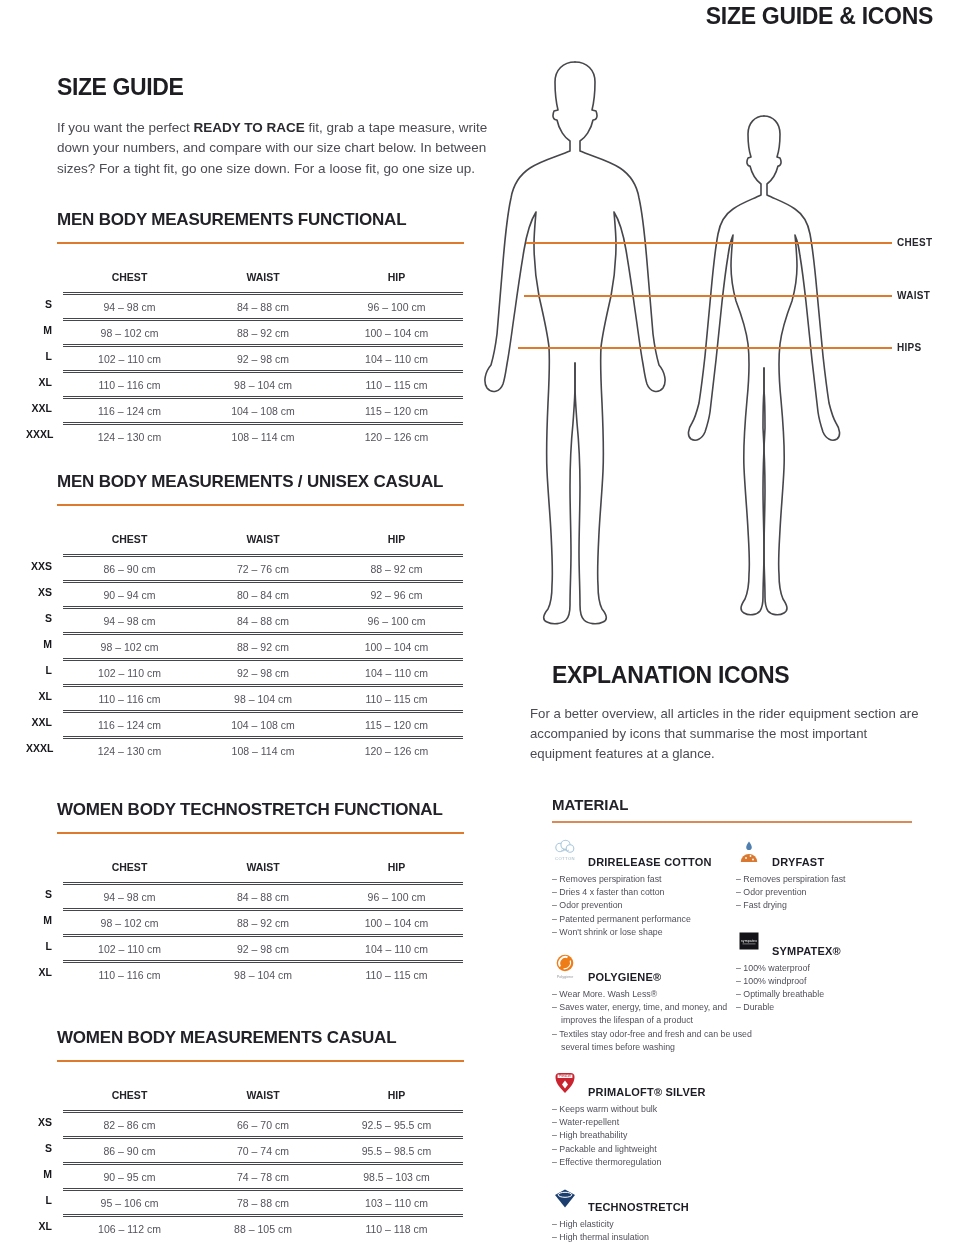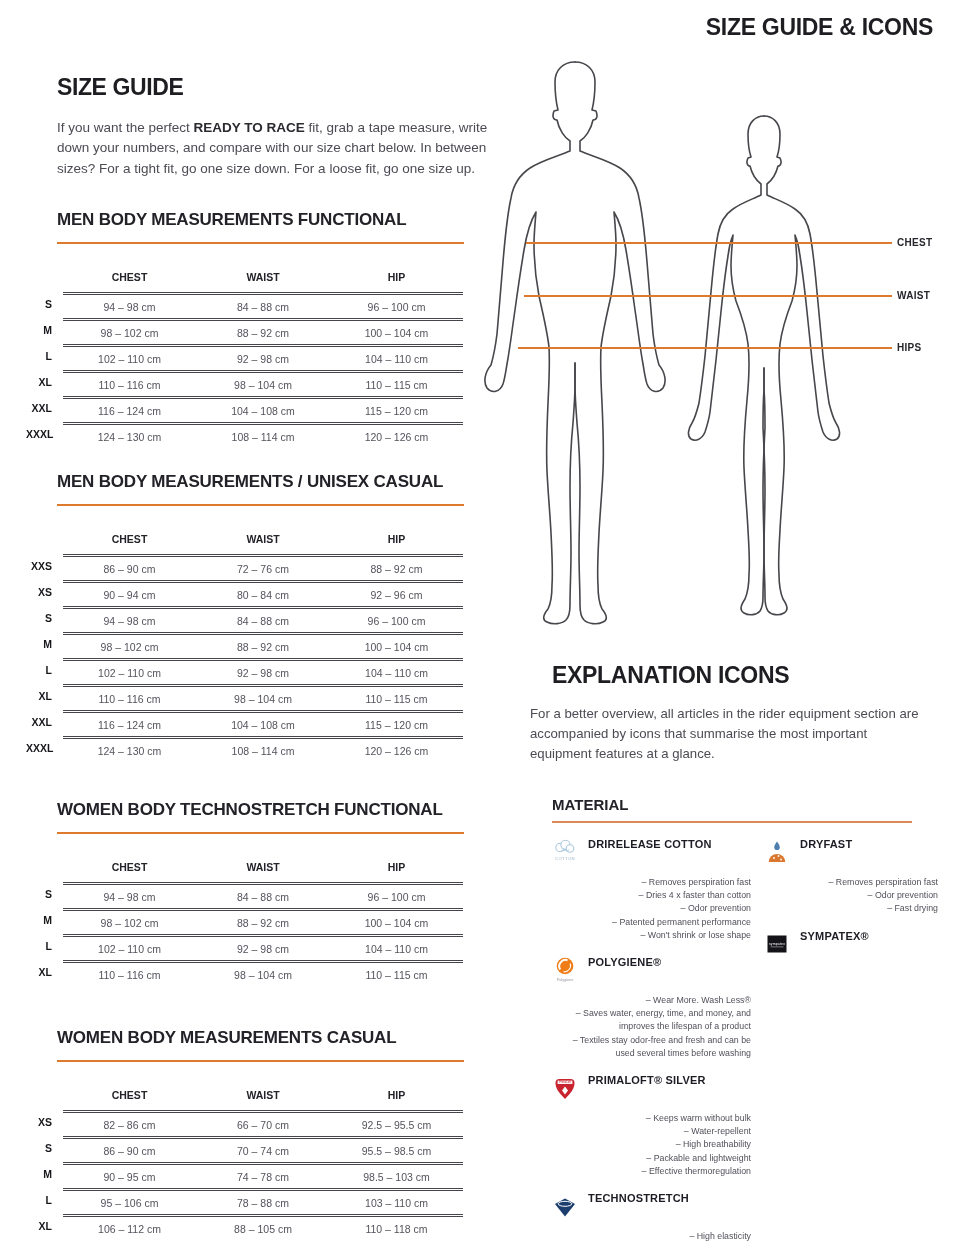--- a/index.html
+++ b/index.html
@@ -1,20 +1,20 @@
 <!DOCTYPE html>
 <html><head>
 <meta charset="utf-8">
 <style>
   html,body{margin:0;padding:0;background:#ffffff;}
   .page{position:relative;width:959px;height:1244px;background:#fff;overflow:hidden;
         font-family:"Liberation Sans","DejaVu Sans",sans-serif;color:#222;}
 
   
-  .big-title{position:absolute;top:14px;right:26px;font-size:23px;font-weight:bold;
+  .big-title{position:absolute;top:3px;right:26px;font-size:23px;font-weight:bold;
              letter-spacing:-0.3px;color:#1d1d22;}
   .h1{position:absolute;left:57px;top:74px;font-size:23px;font-weight:bold;
       letter-spacing:-0.4px;color:#1d1d22;}
   .intro{position:absolute;left:57px;top:118px;width:456px;font-size:13.5px;
          line-height:1.5;color:#4b4b53;}
   .intro b{color:#2a2a30;}
 
   
   .tsec{position:absolute;left:26px;width:438px;}
   .tsec-h{margin-left:31px;font-size:17px;font-weight:bold;letter-spacing:-0.2px;
@@ -33,26 +33,26 @@
 
   
   .h2{position:absolute;left:552px;top:662px;font-size:23px;font-weight:bold;
       letter-spacing:-0.3px;color:#1d1d22;}
   .expl-p{position:absolute;left:530px;top:704px;width:396px;font-size:13.2px;
           line-height:1.5;color:#4b4b53;}
   .h3{position:absolute;left:552px;top:796px;width:360px;font-size:15px;font-weight:bold;
       color:#222228;padding-bottom:8px;border-bottom:2px solid #d98a57;}
   .mat-col{position:absolute;top:838px;}
   .mat-col.left{left:552px;width:207px;}
-  .mat-col.right{left:764px;width:182px;}
+  .mat-col.right{left:736px;width:182px;}
   .mat-item{margin-bottom:14px;}
-  .mat-head{display:flex;align-items:flex-start;gap:10px;margin-bottom:5px;min-height:30px;}
+  .mat-head{display:flex;align-items:flex-end;gap:10px;margin-bottom:5px;min-height:30px;}
   .mat-icon{width:26px;height:30px;display:inline-flex;align-items:center;justify-content:center;flex:0 0 26px;}
   .mat-title{font-size:11px;font-weight:bold;color:#1c1c24;letter-spacing:0.2px;}
-  .mat-bullets{margin:8px;padding:0;list-style:none;text-align:right;}
+  .mat-bullets{margin:0;padding:0;list-style:none;}
   .mat-bullets li{font-size:8.8px;line-height:13.2px;color:#50505a;
                   padding-left:9px;text-indent:-9px;}
   .mat-bullets li::before{content:"– ";}
 </style>
 </head>
 <body>
 
 <div class="page">
 
   <div class="big-title">SIZE GUIDE &amp; ICONS</div>
@@ -382,16 +382,22 @@
         <div class="mat-head">
           <span class="mat-icon">
             <svg width="26" height="30" viewBox="0 0 26 30">
               <rect x="3.5" y="5.5" width="19" height="17" fill="#141418"></rect>
               <text x="13" y="14.5" font-size="3.4" fill="#fff" text-anchor="middle" letter-spacing="0.2" font-family="Liberation Sans,sans-serif">sympatex</text>
               <rect x="6.5" y="16.5" width="13" height="0.8" fill="#fff" opacity="0.55"></rect>
             </svg>
           </span>
           <span class="mat-title">SYMPATEX®</span>
         </div>
+        <ul class="mat-bullets">
+          <li>100% waterproof</li>
+          <li>100% windproof</li>
+          <li>Optimally breathable</li>
+          <li>Durable</li>
+        </ul>
       </div>
     </div>
 
 </div>
 
 </body></html>

